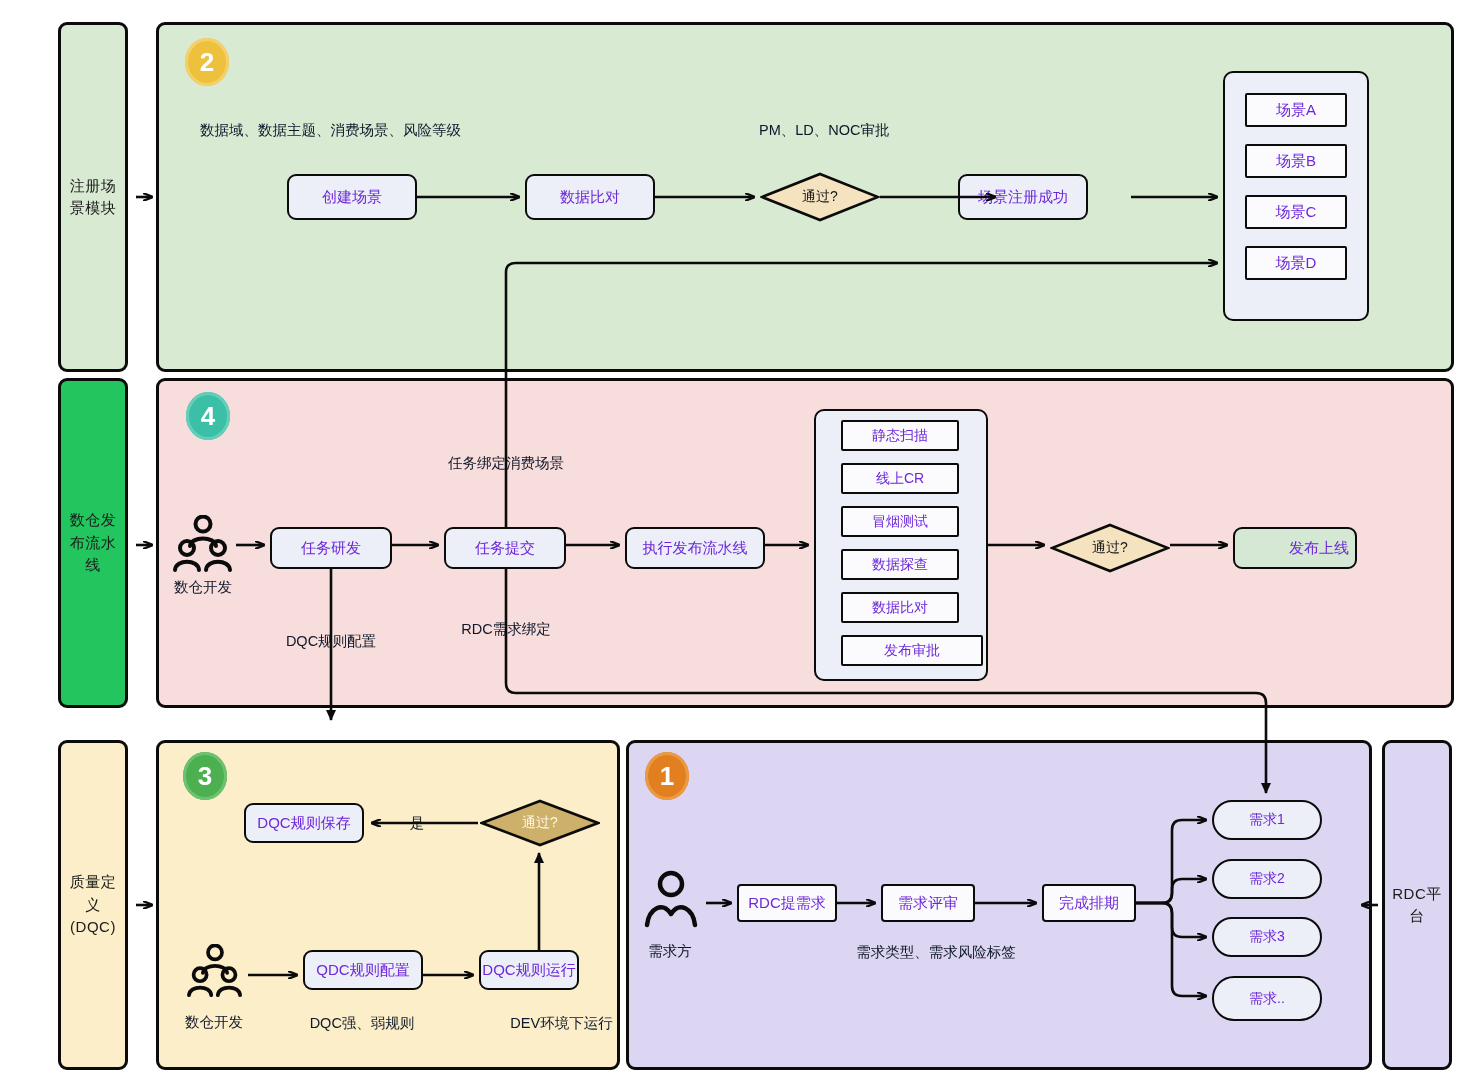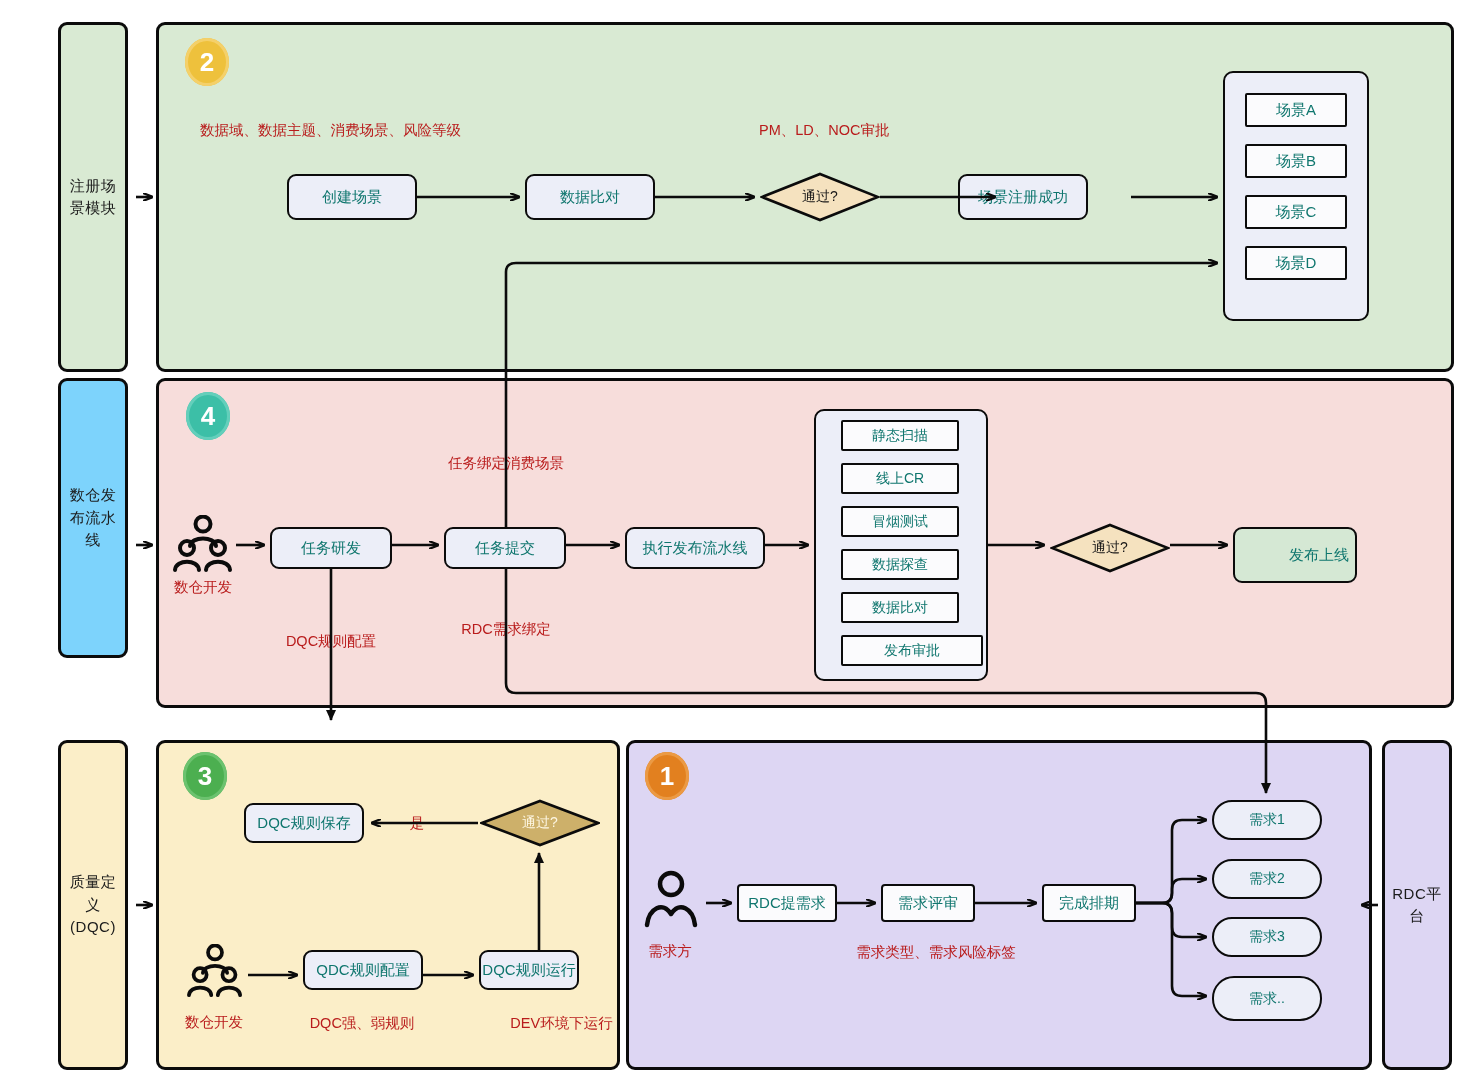--- a/index.html
+++ b/index.html
@@ -47,21 +47,21 @@
     z-index: 8;
   }
   
   .node {
     position: absolute;
     border: 2.6px solid #0b0b0b;
     border-radius: 9px;
     background: #eceef8;
     display: flex; align-items: center; justify-content: center;
     font-size: 15px;
-    color: #0f766e;
+    color: #6d28d9;
     text-align: center;
     z-index: 6;
     white-space: nowrap;
   }
   .node.pill { border-radius: 22px; }
   .node.sharp { border-radius: 2px; border-width: 2.2px; }
   .node.green { background: #d5e8d4; }
   .node.plain { background: #fbfbfd; }
   .group-box {
     position: absolute;
@@ -80,21 +80,21 @@
     inset: 0;
     display: flex; align-items: center; justify-content: center;
     font-size: 14px;
     color: #171717;
     pointer-events: none;
   }
   
   .cap {
     position: absolute;
     font-size: 14.5px;
-    color: #b91c1c;
+    color: #0f172a;
     white-space: nowrap;
     z-index: 7;
   }
   .cap.center { transform: translateX(-50%); }
   
   svg.wires {
     position: absolute;
     left: 0; top: 0;
     width: 1484px; height: 1090px;
     pointer-events: none;
@@ -106,21 +106,21 @@
 </head>
 <body>
 
 <div id="canvas">
 
   <div class="lane-label" style="left:58px; top:22px; width:70px; height:350px; background:#d9ead3;">
     <span style="white-space:pre-line;">注册场
 景模块</span>
   </div>
 
-  <div class="lane-label" style="left:58px; top:378px; width:70px; height:280px; background:#7dd3fc;">
+  <div class="lane-label" style="left:58px; top:378px; width:70px; height:330px; background:#22c55e;">
     <span style="white-space:pre-line;">数仓发
 布流水
 线</span>
   </div>
 
   <div class="lane-label" style="left:58px; top:740px; width:70px; height:330px; background:#fbeec8;">
     <span style="white-space:pre-line;">质量定
 义
 (DQC)</span>
   </div>
@@ -243,21 +243,21 @@
 
   <div class="diamond" style="left:1050px; top:523px; width:120px; height:50px;">
     <svg width="120" height="50" viewBox="0 0 120 50">
       <polygon points="60,2 118,25 60,48 2,25" fill="#f5e2bf" stroke="#0b0b0b" stroke-width="2.6"></polygon>
     </svg>
     <div class="dlabel">
         <span>通过?</span>
       </div>
   </div>
 
-  <div class="node green" style="left:1233px; top:527px; width:124px; height:56px;padding-left:48px;">
+  <div class="node green" style="left:1233px; top:527px; width:124px; height:42px;padding-left:48px;">
     <span>发布上线</span>
   </div>
 
   <div class="cap center" style="left:506px; top:454px;">
     <span>任务绑定消费场景</span>
   </div>
   <div class="cap center" style="left:506px; top:620px;">
     <span>RDC需求绑定</span>
   </div>
   <div class="cap center" style="left:331px; top:632px;">

